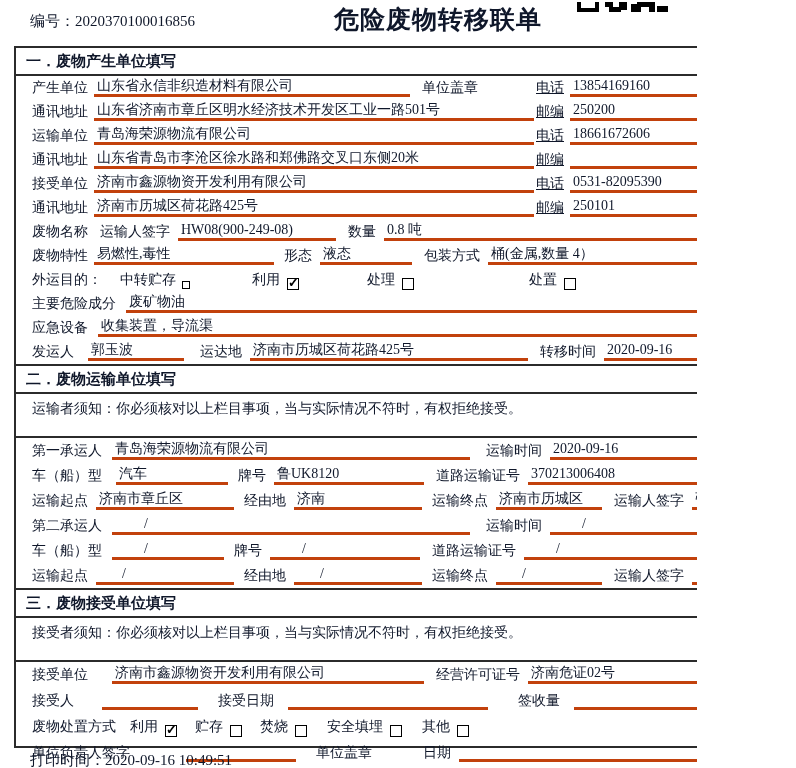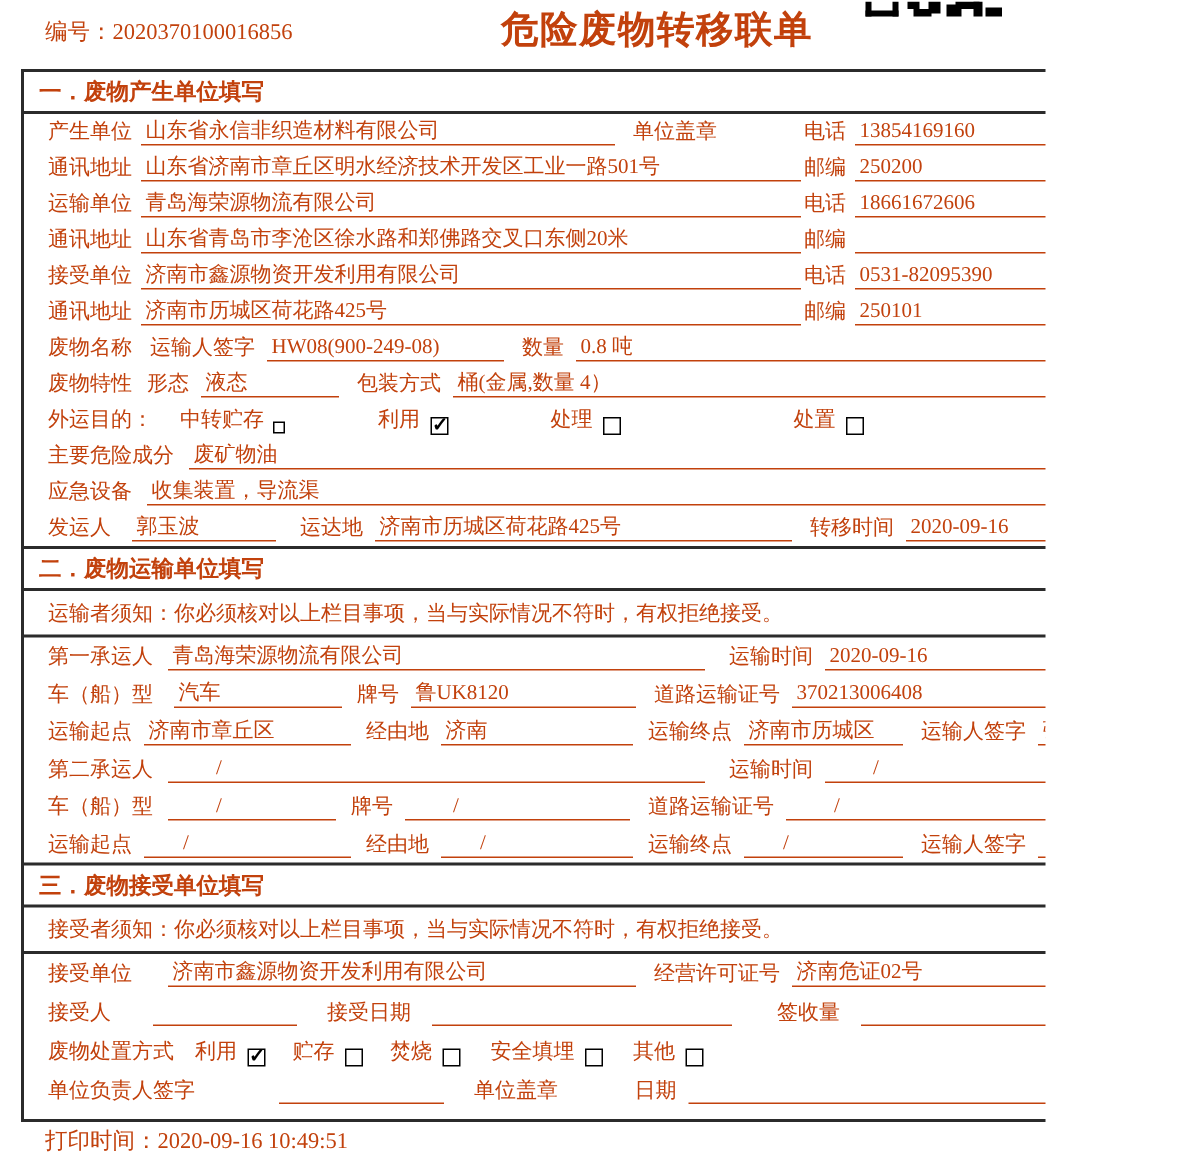--- a/index.html
+++ b/index.html
@@ -1,52 +1,52 @@
 <!DOCTYPE html>
 <html><head>
 <meta charset="utf-8">
 <title>危险废物转移联单</title>
 <style>
   * { margin:0; padding:0; box-sizing:border-box; }
   html,body { background:#ffffff; }
   .page {
     position:relative; width:697px; height:768px; background:#fff;
     font-family:"Liberation Serif","DejaVu Serif",serif;
-    color:#c2410c; overflow:hidden;
+    color:#0f172a; overflow:hidden;
   }
   
   .hdr { position:absolute; left:0; top:0; width:796px; height:46px; }
   .doc-no { position:absolute; left:30px; top:12px; font-size:15px; white-space:nowrap; }
   .doc-title {
     position:absolute; left:80px; right:0; top:3px; text-align:center;
     font-size:25px; font-weight:bold; letter-spacing:1px; white-space:nowrap;
   }
   .qr { position:absolute; left:575px; top:0; width:95px; height:12px; overflow:hidden; }
   
   .tbl {
     position:absolute; left:14px; top:46px; width:742px; height:702px;
     border:2px solid #2b2b2b; background:#fff;
   }
   .band {
     font-size:15px; font-weight:bold; padding:4px 0 3px 10px;
     border-bottom:2px solid #2b2b2b; white-space:nowrap;
   }
   .band.mid { border-top:2px solid #2b2b2b; }
-  .notice { font-size:14px; padding:6px 0 5px 16px; border-bottom:2px solid #2b2b2b; white-space:nowrap;font-family:Liberation Serif, serif; }
+  .notice { font-size:14px; padding:6px 0 18px 16px; border-bottom:2px solid #2b2b2b; white-space:nowrap;font-family:Liberation Serif, serif; }
   .row { display:flex; align-items:flex-end; height:24px; padding:0 2px 3px 16px; font-size:14px; }
   .row.h25 { height:25px; }
   .row.h26 { height:26px; padding-bottom:4px; }
   .lb { white-space:nowrap; flex:none; }
   .f {
-    border-bottom:1px solid #c2410c; padding:0 3px; white-space:nowrap;
+    border-bottom:3px solid #c2410c; padding:0 3px; white-space:nowrap;
     flex:none; min-height:17px; line-height:17px; overflow:hidden;
   }
   .f.fill { flex:1; }
   .f.ind { padding-left:32px; }
-  .ra { margin-left:auto; }
+  .ra { margin-left:auto;text-decoration:underline; }
   
   .cb {
     display:inline-block; width:12px; height:12px; border:1px solid #000;
     margin-left:7px; position:relative; top:1px; flex:none;
   }
   .cb.sm { width:8px; height:8px; top:0; margin-left:6px; }
   .cb.checked::after {
     content:"\2713"; position:absolute; left:0px; top:-4px;
     font-size:13px; font-weight:bold; color:#000;
   }
@@ -127,20 +127,21 @@
     <div class="row">
       <span class="lb">废物名称</span>
       <span class="lb" style="margin-left:12px">运输人签字</span>
       <span class="f" style="width:158px;margin-left:8px">HW08(900-249-08)</span>
       <span class="lb" style="margin-left:12px">数量</span>
       <span class="f fill" style="margin-left:8px">0.8 吨</span>
     </div>
 
     <div class="row">
       <span class="lb">废物特性</span>
+      <span class="f" style="width:180px;margin-left:6px">易燃性,毒性</span>
       <span class="lb" style="margin-left:10px">形态</span>
       <span class="f" style="width:92px;margin-left:8px">液态</span>
       <span class="lb" style="margin-left:12px">包装方式</span>
       <span class="f fill" style="margin-left:8px">桶(金属,数量 4）</span>
     </div>
 
     <div class="row">
       <span class="lb">外运目的：</span>
       <span class="lb" style="margin-left:18px">中转贮存</span>
       <span class="cb sm"></span>

